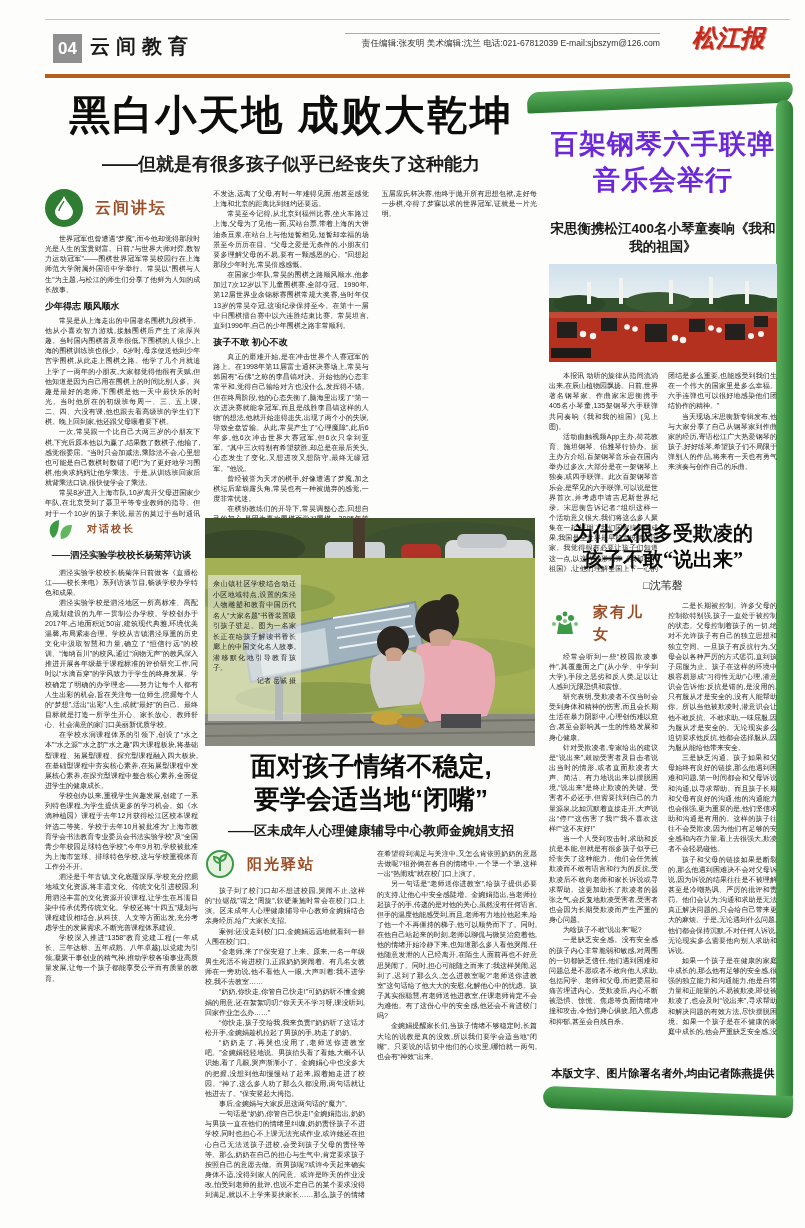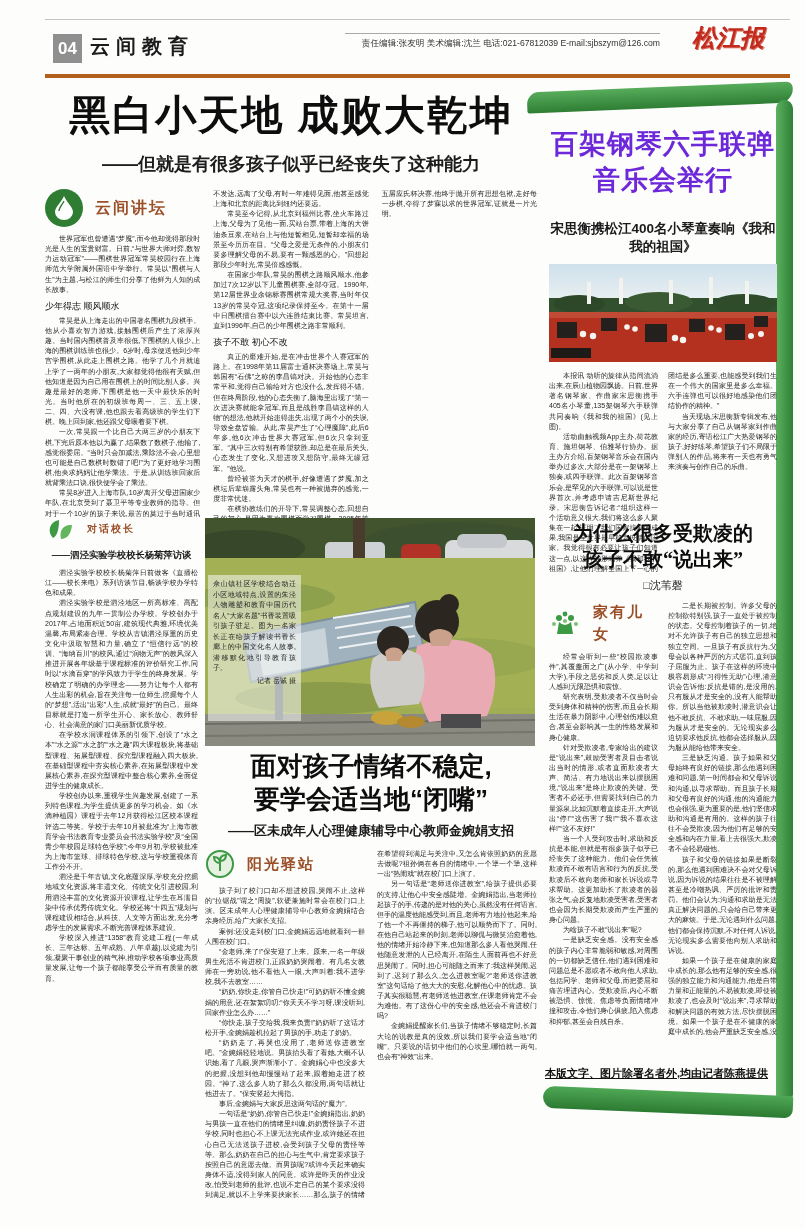--- a/index.html
+++ b/index.html
@@ -14,21 +14,21 @@
   .meta{position:absolute;left:330px;top:29px;width:330px;}
   .meta .date{font-size:10.5px;color:#222;text-align:right;letter-spacing:1px;}
   .meta .rule{height:1px;background:#aaa;margin:4px 0 4px 15px;}
   .meta .editors{font-size:8.6px;color:#333;text-align:right;white-space:nowrap;}
   .masthead{position:absolute;left:662px;top:22px;width:132px;text-align:center;font-size:24px;font-weight:bold;
             font-style:italic;color:#c22a1d;font-family:"Liberation Serif",serif;text-shadow:1px 1px 0 #d86a5a;}
   .orange-rule{position:absolute;left:45px;top:74px;width:745px;height:4px;background:#b2601c;}
 
   
   .bodytext p{margin:0;text-indent:2em;text-align:justify;}
-  .bodytext p.sub{font-weight:normal;font-size:9px;text-indent:0;margin:5px 0 3px;color:#111;}
+  .bodytext p.sub{font-weight:bold;font-size:9px;text-indent:0;margin:5px 0 3px;color:#111;}
   .bodytext{font-size:7px;line-height:1.45;color:#262626;overflow:hidden;}
 
   
   .kicker{display:flex;align-items:center;gap:12px;margin-bottom:7px;break-inside:avoid;}
   .kicker .txt{font-weight:bold;color:#9b4f28;letter-spacing:2px;}
 
   
   #main-art{position:absolute;left:45px;top:88px;width:492px;}
   #main-art .headline{font-size:41px;font-weight:bold;text-align:center;letter-spacing:2px;color:#0d0d0d;}
   #main-art .dek{font-size:18px;font-weight:bold;text-align:center;margin-top:9px;color:#1c1c1c;}
@@ -71,22 +71,22 @@
   #emotion .bodytext{margin-top:9px;height:352px;column-count:2;column-gap:12px;column-fill:auto;}
   #emotion .kicker .txt{font-size:15px;}
 
   
   #bully{position:absolute;left:549px;top:520px;width:228px;}
   #bully .headline{font-size:20px;font-weight:bold;text-align:center;line-height:1.3;color:#0d0d0d;}
   #bully .byline{font-size:11px;text-align:center;margin-top:6px;color:#222;}
   #bully .bodytext{margin-top:8px;height:438px;column-count:2;column-gap:10px;column-fill:auto;}
   #bully .kicker .txt{font-size:15px;}
 
-  .footer-note{position:absolute;left:545px;top:1066px;width:236px;text-align:left;
-      font-size:11px;font-weight:bold;color:#111;text-decoration:underline;}
+  .footer-note{position:absolute;left:545px;top:1066px;width:236px;text-align:center;
+      font-size:11px;font-weight:bold;color:#111;}
 
   .icon-circle{flex:0 0 auto;border-radius:50%;display:flex;align-items:center;justify-content:center;}
 </style>
 </head>
 <body>
 
 <div id="page">
 
   <div class="topline"></div>
   <div class="pageno">04</div>

